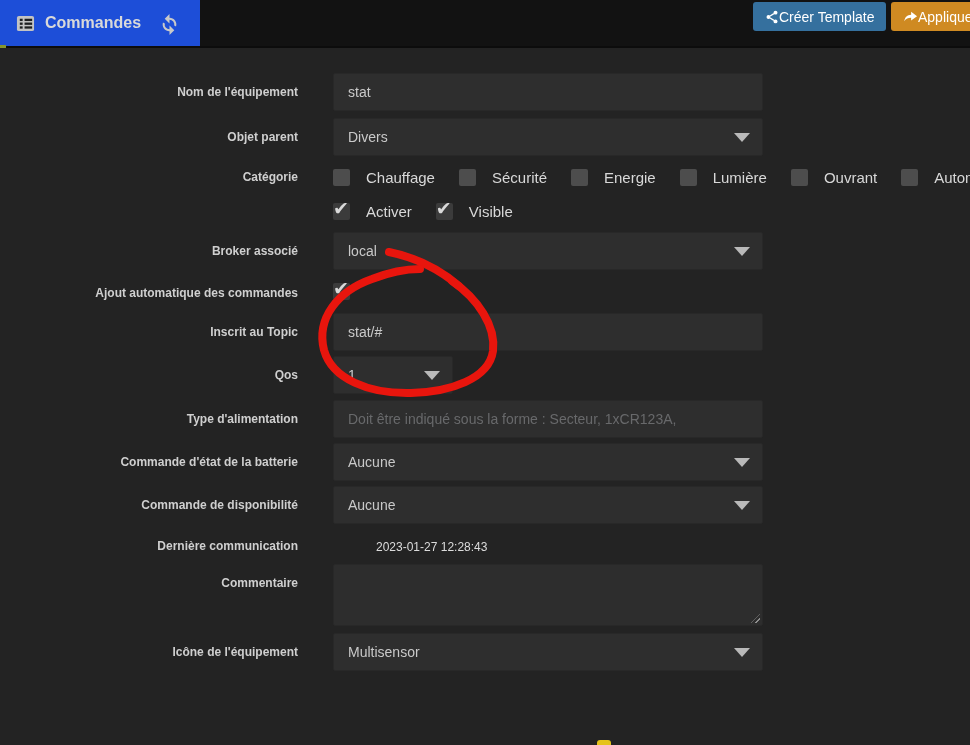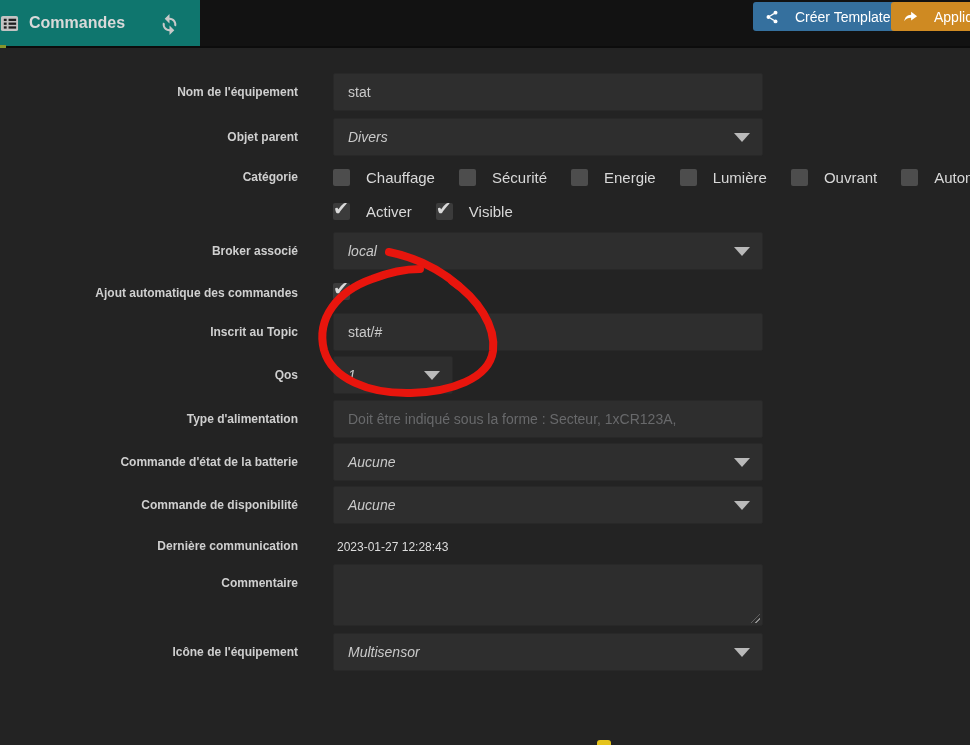--- a/index.html
+++ b/index.html
@@ -11,29 +11,29 @@
     overflow:hidden;
     position:relative;
   }
   
   .topbar {
     position:relative; height:48px; background:#121212;
     border-bottom:2px solid #0c0c0c; white-space:nowrap;
   }
   .tab {
     position:absolute; left:0; top:0; width:200px; height:46px;
-    background:#0f766e; display:flex; align-items:center; gap:10px;
-    padding-left:0; cursor:pointer;
+    background:#1d4ed8; display:flex; align-items:center; gap:10px;
+    padding-left:16px; cursor:pointer;
   }
   .tab-label { font-size:16px; font-weight:600; color:#d9d9d9; }
   .refresh-btn { position:absolute; left:156px; top:11px; width:26px; height:26px;
     display:flex; align-items:center; justify-content:center; cursor:pointer; }
   .hdr-btn {
     position:absolute; top:2px; height:29px; border:none; border-radius:3px;
-    display:flex; align-items:center; gap:16px; padding:0 12px;
+    display:flex; align-items:center; gap:0; padding:0 12px;
     font-family:"Liberation Sans", sans-serif;
     font-size:14px; color:#fff; cursor:pointer; white-space:nowrap;
   }
   .btn-template { left:753px; background:#35709e; }
   .btn-apply { left:891px; background:#cf8a22; width:130px; }
   
   .form { padding-top:25px; }
   .row { display:flex; align-items:center; }
   .row-label {
     width:298px; flex:none; text-align:right;
@@ -42,21 +42,21 @@
   .row-control { margin-left:35px; width:430px; flex:none; position:relative; }
   .row-control.wide { width:640px; }
   .input, .select {
     width:100%; height:38px; background:#2e2e2e; border:1px solid #282828;
     border-radius:2px; color:#c9c9c9; font-size:14px;
     font-family:"Liberation Sans", sans-serif;
     padding:0 14px; display:flex; align-items:center;
   }
   input.input { outline:none; }
   input.input::placeholder { color:#68696b; opacity:1; }
-  .select { cursor:pointer; position:relative; padding-right:34px;font-style:italic; }
+  .select { cursor:pointer; position:relative; padding-right:34px; }
   .caret {
     position:absolute; right:12px; top:50%; margin-top:-4px;
     width:0; height:0; border-left:8px solid transparent;
     border-right:8px solid transparent; border-top:9px solid #b9b9b9;
   }
   .cb-row { display:flex; align-items:center; gap:24px; white-space:nowrap; overflow:hidden; }
   .cb-item { display:flex; align-items:center; gap:16px; cursor:pointer; }
   .cb-box { width:17px; height:17px; background:#4d4d4d; border-radius:2px; flex:none; }
   .cb-box.checked { background:#3b3b3b; position:relative; }
   .cb-box.checked .check-glyph {
@@ -255,21 +255,21 @@
   <div class="row mb8">
     <div class="row-label">Commande de disponibilité</div>
     <div class="row-control">
       <div class="select">
         <span>Aucune</span>
         <span class="caret"></span>
       </div>
     </div>
   </div>
 
-  <div class="row mb4" style="height:28px;">
+  <div class="row mb4" style="height:28px;gap:39px;">
     <div class="row-label">Dernière communication</div>
     <div class="row-control">
       <span class="static-value">2023-01-27 12:28:43</span>
     </div>
   </div>
 
   <div class="row mb7 top-align">
     <div class="row-label">Commentaire</div>
     <div class="row-control">
       <div class="textarea">

